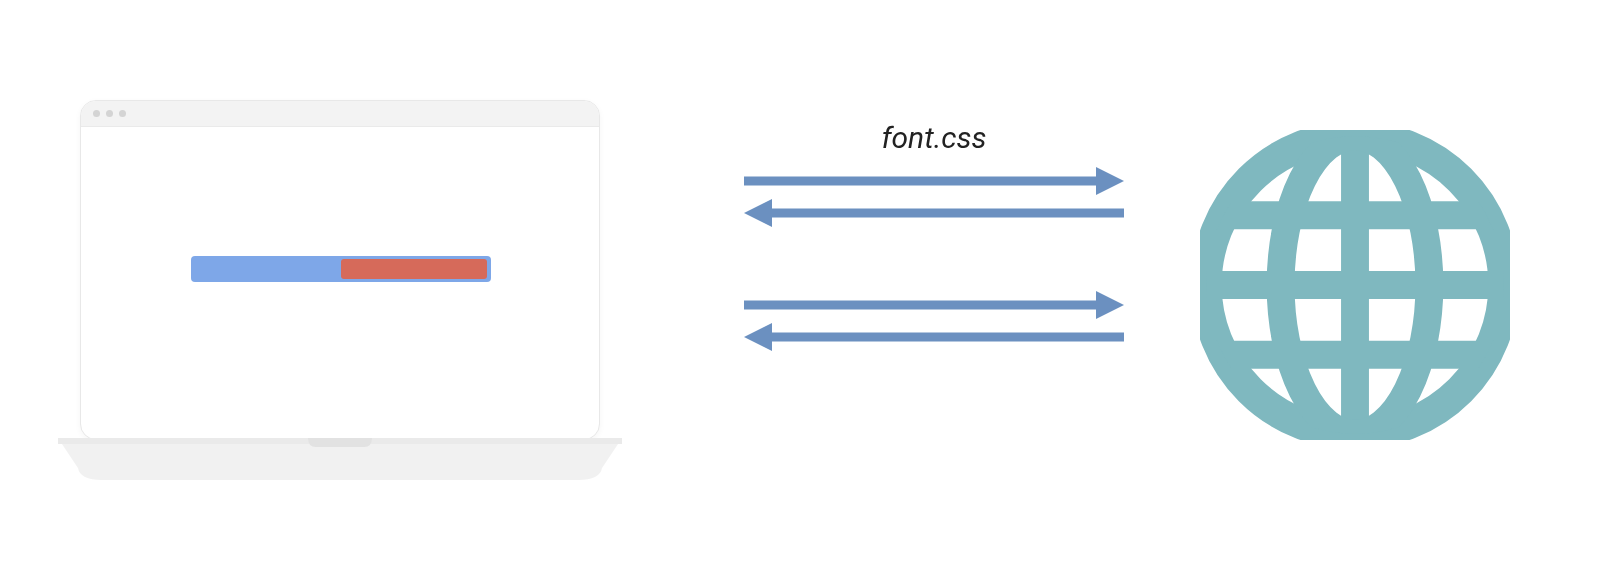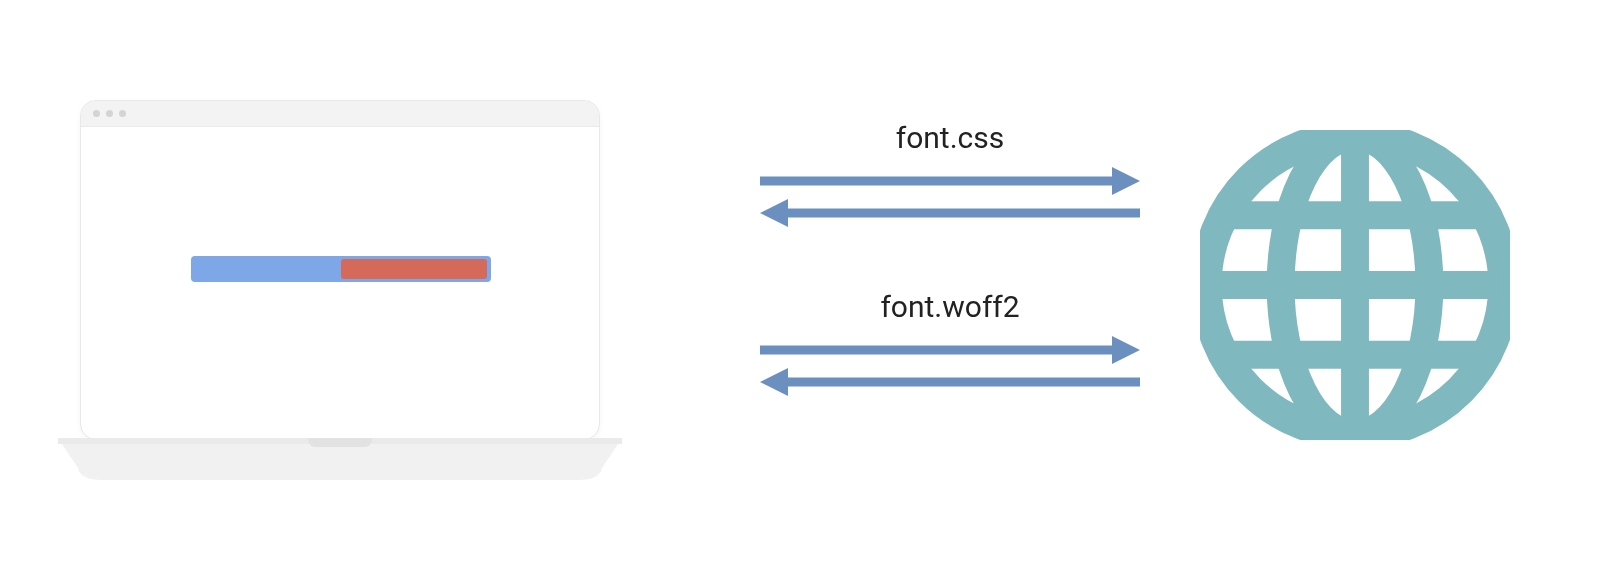--- a/index.html
+++ b/index.html
@@ -68,23 +68,24 @@
     left: -22px;
     right: -22px;
     bottom: 0;
     height: 42px;
   }
   .laptop-base svg { width: 100%; height: 100%; display:block; }
 
   
   .arrows {
     position: absolute;
-    left: 760px;
+    left: 744px;
     top: 120px;
     width: 380px;
+    font-style: italic;
   }
   .arrow-group { margin-bottom: 60px; }
   .arrow-label {
     font-size: 30px;
     color: #222;
     margin-bottom: 10px;
     text-align: center;
   }
   .arrow { height: 32px; }
   .arrow svg { display:block; width: 100%; height: 100%; }
@@ -135,21 +136,20 @@
     </div>
     <div class="arrow">
       <svg viewBox="0 0 380 32">
         <line x1="20" y1="16" x2="380" y2="16" stroke="#6b90c0" stroke-width="9"></line>
         <polygon points="0,16 28,2 28,30" fill="#6b90c0"></polygon>
       </svg>
     </div>
   </div>
 
   <div class="arrow-group">
-    <div class="arrow-label">font.woff2</div>
     <div class="arrow">
       <svg viewBox="0 0 380 32">
         <line x1="0" y1="16" x2="360" y2="16" stroke="#6b90c0" stroke-width="9"></line>
         <polygon points="380,16 352,2 352,30" fill="#6b90c0"></polygon>
       </svg>
     </div>
     <div class="arrow">
       <svg viewBox="0 0 380 32">
         <line x1="20" y1="16" x2="380" y2="16" stroke="#6b90c0" stroke-width="9"></line>
         <polygon points="0,16 28,2 28,30" fill="#6b90c0"></polygon>

